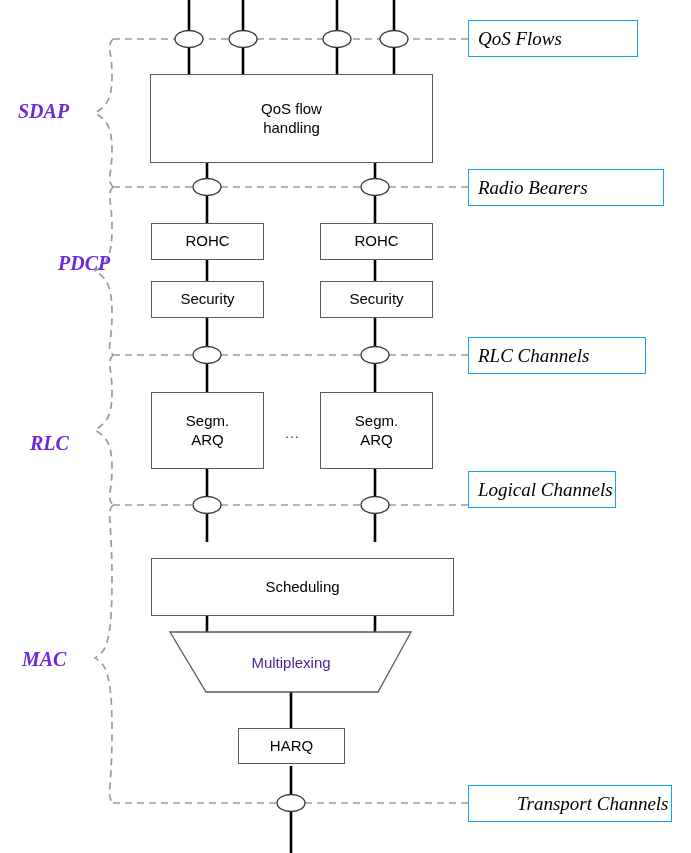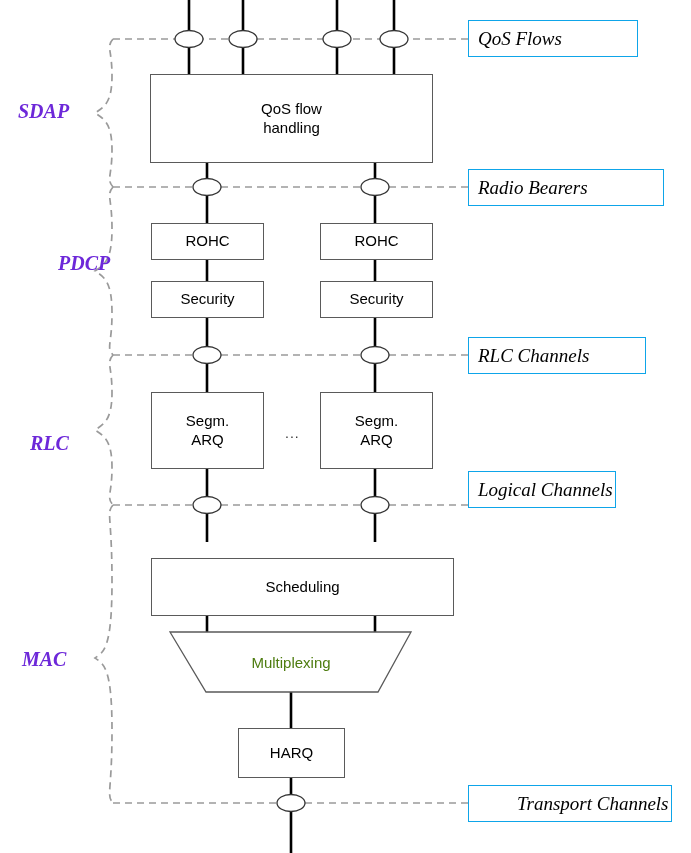--- a/index.html
+++ b/index.html
@@ -70,21 +70,21 @@
   .ellipsis-mark {
     position: absolute;
     color: #333333;
     font-family: "Liberation Sans", sans-serif;
     font-size: 14px;
     letter-spacing: 1px;
     z-index: 3;
   }
   .trapezoid-text {
     position: absolute;
-    color: #4d7c0f;
+    color: #4c1d95;
     font-family: "Liberation Sans", sans-serif;
     font-size: 15px;
     text-align: center;
     z-index: 3;
     white-space: nowrap;
   }
 </style>
 </head>
 <body>
 
@@ -161,21 +161,21 @@
         <span class="block-text">Segm.
 ARQ</span>
       </div>
       <div class="block" style="left: 320px; top: 392px; width: 113px; height: 77px;">
         <span class="block-text">Segm.
 ARQ</span>
       </div>
       <div class="block" style="left: 151px; top: 542px; width: 303px; height: 58px; margin-top: 16px;">
         <span class="block-text">Scheduling</span>
       </div>
-      <div class="block" style="left: 238px; top: 728px; width: 107px; height: 50px;">
+      <div class="block" style="left: 238px; top: 728px; width: 107px; height: 36px;">
         <span class="block-text">HARQ</span>
       </div>
     </div>
   <div id="labels-host">
       <div class="chan-label" style="left: 468px; top: 20px; width: 170px; height: 37px;">QoS Flows</div>
       <div class="chan-label" style="left: 468px; top: 169px; width: 196px; height: 37px;">Radio Bearers</div>
       <div class="chan-label" style="left: 468px; top: 337px; width: 178px; height: 37px;">RLC Channels</div>
       <div class="chan-label" style="left: 468px; top: 471px; width: 148px; height: 37px;">Logical Channels</div>
       <div class="chan-label" style="left: 468px; top: 785px; width: 204px; height: 37px; padding-left: 48px;">Transport Channels</div>
     </div>

